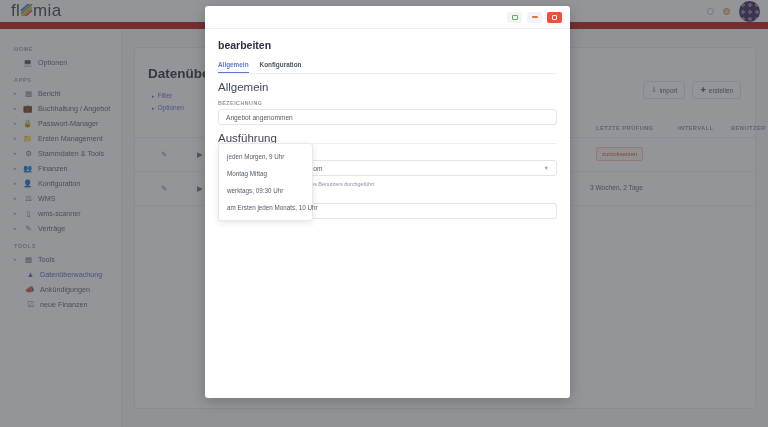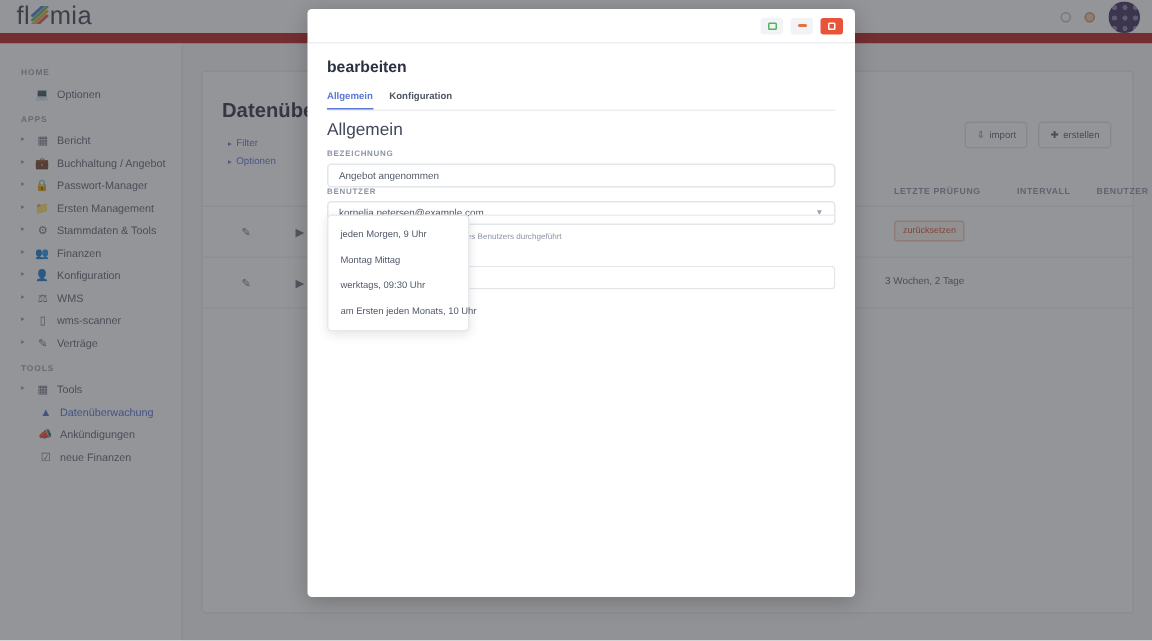--- a/index.html
+++ b/index.html
@@ -345,20 +345,21 @@
         <div class="tab">Konfiguration</div>
       </div>
 
       <div class="sec-title">Allgemein</div>
 
       <div class="fld-label">BEZEICHNUNG</div>
       <div class="fld">
         <span>Angebot angenommen</span>
       </div>
 
+      <div class="sec-title">Ausführung</div>
 
       <div class="fld-label">BENUTZER</div>
       <div class="fld select">
         <span>kornelia.petersen@example.com</span>
         <span class="chev">▼</span>
       </div>
 
       <div class="hint">die Überwachung wird aus Sicht dieses Benutzers durchgeführt</div>
 
       <div class="fld-label">INTERVALL DER PRÜFUNG</div>

